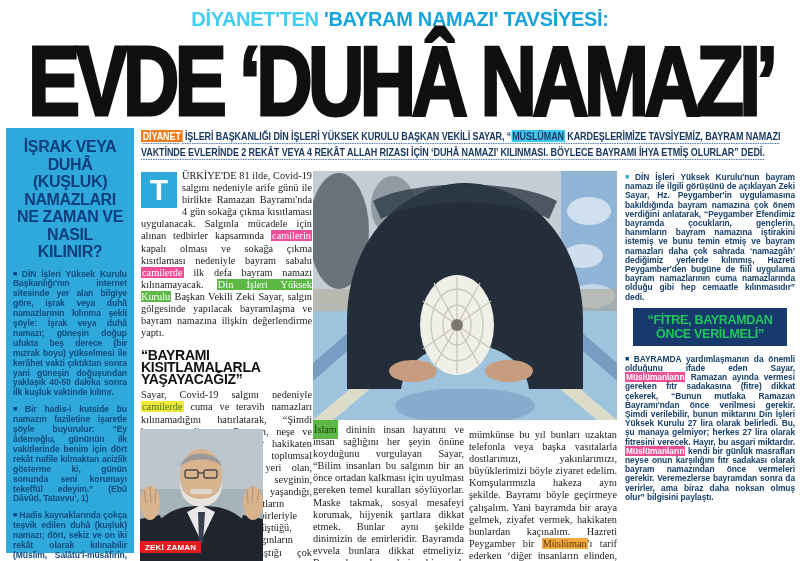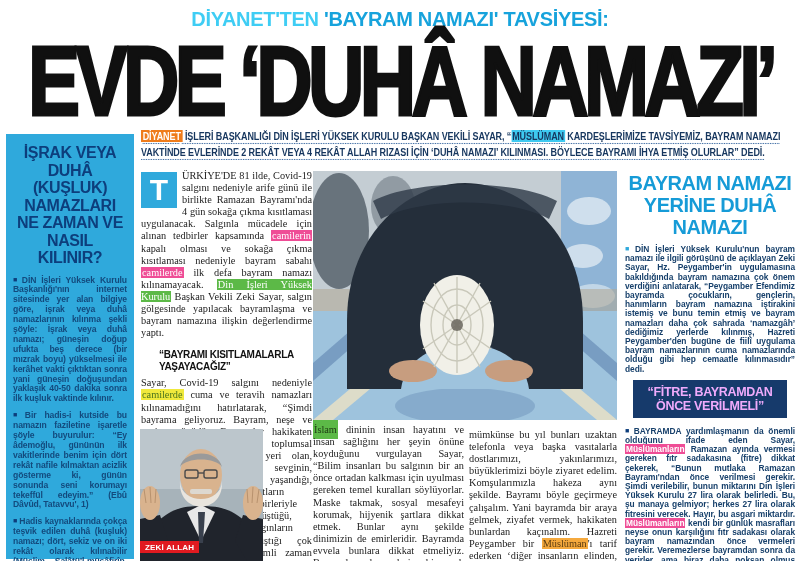--- a/index.html
+++ b/index.html
@@ -20,47 +20,47 @@
     font-weight:bold;font-size:10.6px;line-height:16px;color:#16365e;letter-spacing:-0.1px;}
   #subtitle .inner{text-decoration:underline;text-decoration-style:dotted;text-decoration-color:#2a5d9a;text-underline-offset:3px;}
   .tag-orange{background:#ef7c1b;color:#fff;padding:0 2px;}
   .hl-cyan{background:#3ec9f0;color:#16365e;padding:0 1px;}
   .hl-pink{background:#ef4d96;color:#fff;padding:0 1px;}
   .hl-green{background:#5cb947;color:#fff;padding:0 1px;}
   .hl-green2{background:#5cb947;color:#1d3a12;padding:4px 1px;}
   .hl-yellow{background:#f0e93c;color:#49731d;padding:0 1px;}
   .hl-orange{background:#f5a93d;color:#5a3b10;padding:0 1px;}
   
-  #leftpanel{left:6px;top:134px;width:128px;height:425px;background:#2fa9dc;padding:8px 7px;box-sizing:border-box;}
+  #leftpanel{left:6px;top:128px;width:128px;height:425px;background:#2fa9dc;padding:8px 7px;box-sizing:border-box;}
   #leftpanel h2{margin:2px 0 8px 0;text-align:center;color:#0d3e7c;font-size:16px;line-height:17.5px;letter-spacing:-0.4px;}
   #leftpanel p{margin:0 0 6px 0;color:#134a7d;font-weight:bold;font-size:8.6px;line-height:9.9px;text-align:justify;letter-spacing:-0.1px;}
   .bullet{color:#0d3e7c;font-size:7px;vertical-align:1px;margin-right:2px;}
   
   .serif{font-family:"Liberation Serif",serif;color:#222;font-size:10.3px;line-height:12.1px;text-align:justify;}
   #col1{left:141px;top:170px;width:171px;height:391px;}
   #col1 p{margin:0;}
   .dropcap{float:left;width:36px;height:36px;background:#2fa9dc;color:#fff;font-weight:bold;
     font-size:30px;line-height:36px;text-align:center;margin:2px 5px 1px 0;font-family:"Liberation Sans",sans-serif;}
-  .subhead{font-family:"Liberation Sans",sans-serif;font-weight:bold;color:#111;font-size:10px;line-height:12px;letter-spacing:-0.3px;margin:10px 0 4px 18px;text-align:left;}
+  .subhead{font-family:"Liberation Sans",sans-serif;font-weight:bold;color:#111;font-size:14px;line-height:12px;letter-spacing:-0.3px;margin:10px 0 4px 0;text-align:left;}
   .zeki-spacer{float:left;width:102px;height:200px;margin:3px 5px 0 0;}
   
   #mainphoto{left:313px;top:171px;width:304px;height:249px;}
   #zekiphoto{left:140px;top:429px;width:123px;height:132px;}
   #zekilabel{position:absolute;left:0;bottom:8px;background:#e01a20;color:#fff;font-weight:bold;font-size:8px;padding:2px 5px 1px 5px;letter-spacing:0.2px;}
   
   #colA{left:313px;top:424px;width:151px;}
   #colB{left:469px;top:429px;width:148px;}
   #colA .subhead{margin:0 0 4px 0;font-size:10.4px;}
   #colA p,#colB p{margin:0;}
   
   #rightpanel{left:625px;top:172px;width:170px;}
   #rightpanel h2{margin:0 0 6px 0;text-align:center;color:#169bd7;font-size:20px;line-height:22px;letter-spacing:-0.5px;}
   #rightpanel p{margin:0 0 6px 0;color:#17406b;font-weight:bold;font-size:8.4px;line-height:9.2px;text-align:justify;letter-spacing:-0.05px;}
   .bullet-cyan{color:#2fa9dc;font-size:7px;vertical-align:1px;margin-right:2px;}
-  #fitrebox{background:#163a6b;color:#f0abfc;text-align:center;font-weight:bold;font-size:12.5px;line-height:14px;padding:5px 0;margin:4px 8px 8px 8px;letter-spacing:-0.3px;}
+  #fitrebox{background:#163a6b;color:#22c55e;text-align:center;font-weight:bold;font-size:12.5px;line-height:14px;padding:5px 0;margin:4px 8px 8px 8px;letter-spacing:-0.3px;}
   b.lead{font-weight:bold;}
 </style>
 </head>
 <body>
 
 <div class="abs" id="kicker">
   <span class="k1">DİYANET'TEN</span><span class="k2"> 'BAYRAM NAMAZI' TAVSİYESİ:</span>
 </div>
 
 <div class="abs" id="headline">
@@ -147,32 +147,31 @@
     <ellipse cx="113" cy="74" rx="10" ry="17" fill="#d9b38e"></ellipse>
     <g stroke="#b8926e" stroke-width="1">
         <path d="M4,60 L6,74"></path>
         <path d="M10,58 L11,74"></path>
         <path d="M16,60 L15,74"></path>
         <path d="M107,60 L108,74"></path>
         <path d="M113,58 L112,74"></path>
         <path d="M119,60 L117,74"></path>
       </g>
   </svg>
-  <div id="zekilabel">ZEKİ ALLAH</div>
+  <div id="zekilabel">ZEKİ ZAMAN</div>
 </div>
 
 <div class="abs serif" id="colA">
   <p>
     <span class="hl-green2">İslam</span><span> dininin insan hayatını ve insan sağlığını her şeyin önüne koyduğunu vurgulayan Sayar, “Bilim insanları bu salgının bir an önce ortadan kalkması için uyulması gereken temel kuralları söylüyorlar. Maske takmak, sosyal mesafeyi korumak, hijyenik şartlara dikkat etmek. Bunlar aynı şekilde dinimizin de emirleridir. Bayramda evvela bunlara dikkat etmeliyiz. Bayramlaşmalar, sıla-i rahim çok önemlidir; ama</span>
   </p>
 </div>
 <div class="abs serif" id="colB">
   <p>
     <span>mümkünse bu yıl bunları uzaktan telefonla veya başka vasıtalarla dostlarımızı, yakınlarımızı, büyüklerimizi böyle ziyaret edelim. Komşularımızla hakeza aynı şekilde. Bayramı böyle geçirmeye çalışalım. Yani bayramda bir araya gelmek, ziyafet vermek, hakikaten bunlardan kaçınalım. Hazreti Peygamber bir </span><span class="hl-orange">Müslüman</span><span>'ı tarif ederken ‘diğer insanların elinden, dilinden emniyette olduğu insandır’ der. Buna dikkat etmeliyiz” diye konuştu.</span>
   </p>
 </div>
 
 <div class="abs" id="rightpanel">
-  <h2>BAYRAM NAMAZI YERİNE DUHÂ NAMAZI</h2>
   <p><span class="bullet-cyan">■</span><b class="lead">DİN</b><span> İşleri Yüksek Kurulu'nun bayram namazı ile ilgili görüşünü de açıklayan Zeki Sayar, Hz. Peygamber'in uygulamasına bakıldığında bayram namazına çok önem verdiğini anlatarak, “Peygamber Efendimiz bayramda çocukların, gençlerin, hanımların bayram namazına iştirakini istemiş ve bunu temin etmiş ve bayram namazları daha çok sahrada ‘namazgâh’ dediğimiz yerlerde kılınmış, Hazreti Peygamber'den bugüne de fiilî uygulama bayram namazlarının cuma namazlarında olduğu gibi hep cemaatle kılınmasıdır” dedi.</span></p>
   <div id="fitrebox">“FİTRE, BAYRAMDAN ÖNCE VERİLMELİ”</div>
   <p><span class="bullet">■</span><b class="lead">BAYRAMDA</b><span> yardımlaşmanın da önemli olduğunu ifade eden Sayar, </span><span class="hl-pink">Müslümanların</span><span> Ramazan ayında vermesi gereken fıtr sadakasına (fitre) dikkat çekerek, “Bunun mutlaka Ramazan Bayramı'ndan önce verilmesi gerekir. Şimdi verilebilir, bunun miktarını Din İşleri Yüksek Kurulu 27 lira olarak belirledi. Bu, şu manaya gelmiyor; herkes 27 lira olarak fitresini verecek. Hayır, bu asgari miktardır. </span><span class="hl-pink">Müslümanların</span><span> kendi bir günlük masrafları neyse onun karşılığını fıtr sadakası olarak bayram namazından önce vermeleri gerekir. Veremezlerse bayramdan sonra da verirler, ama biraz daha noksan olmuş olur” bilgisini paylaştı.</span></p>
 </div>
 
 </body></html>

